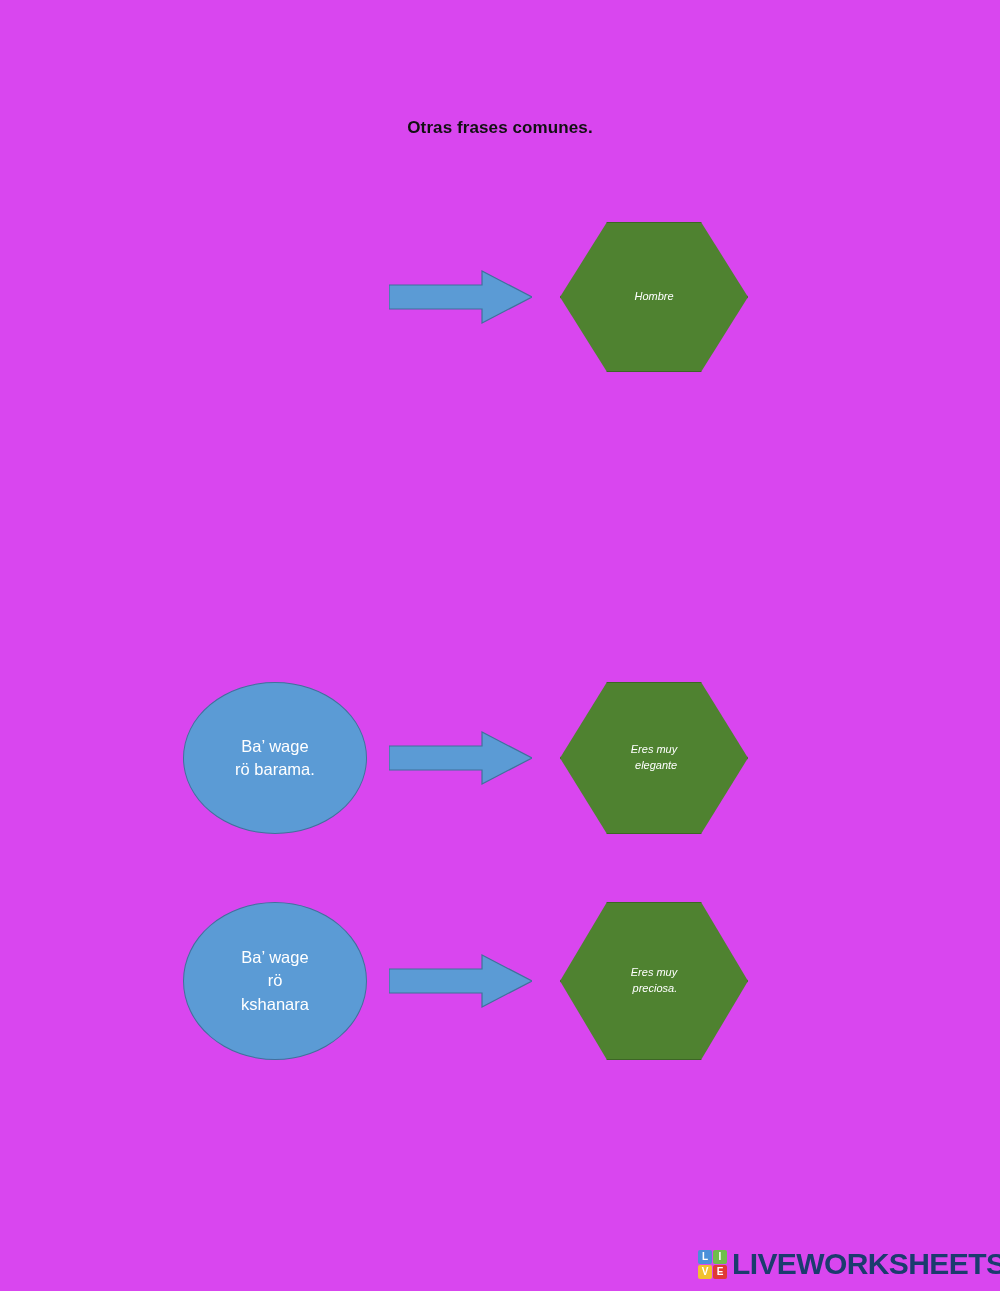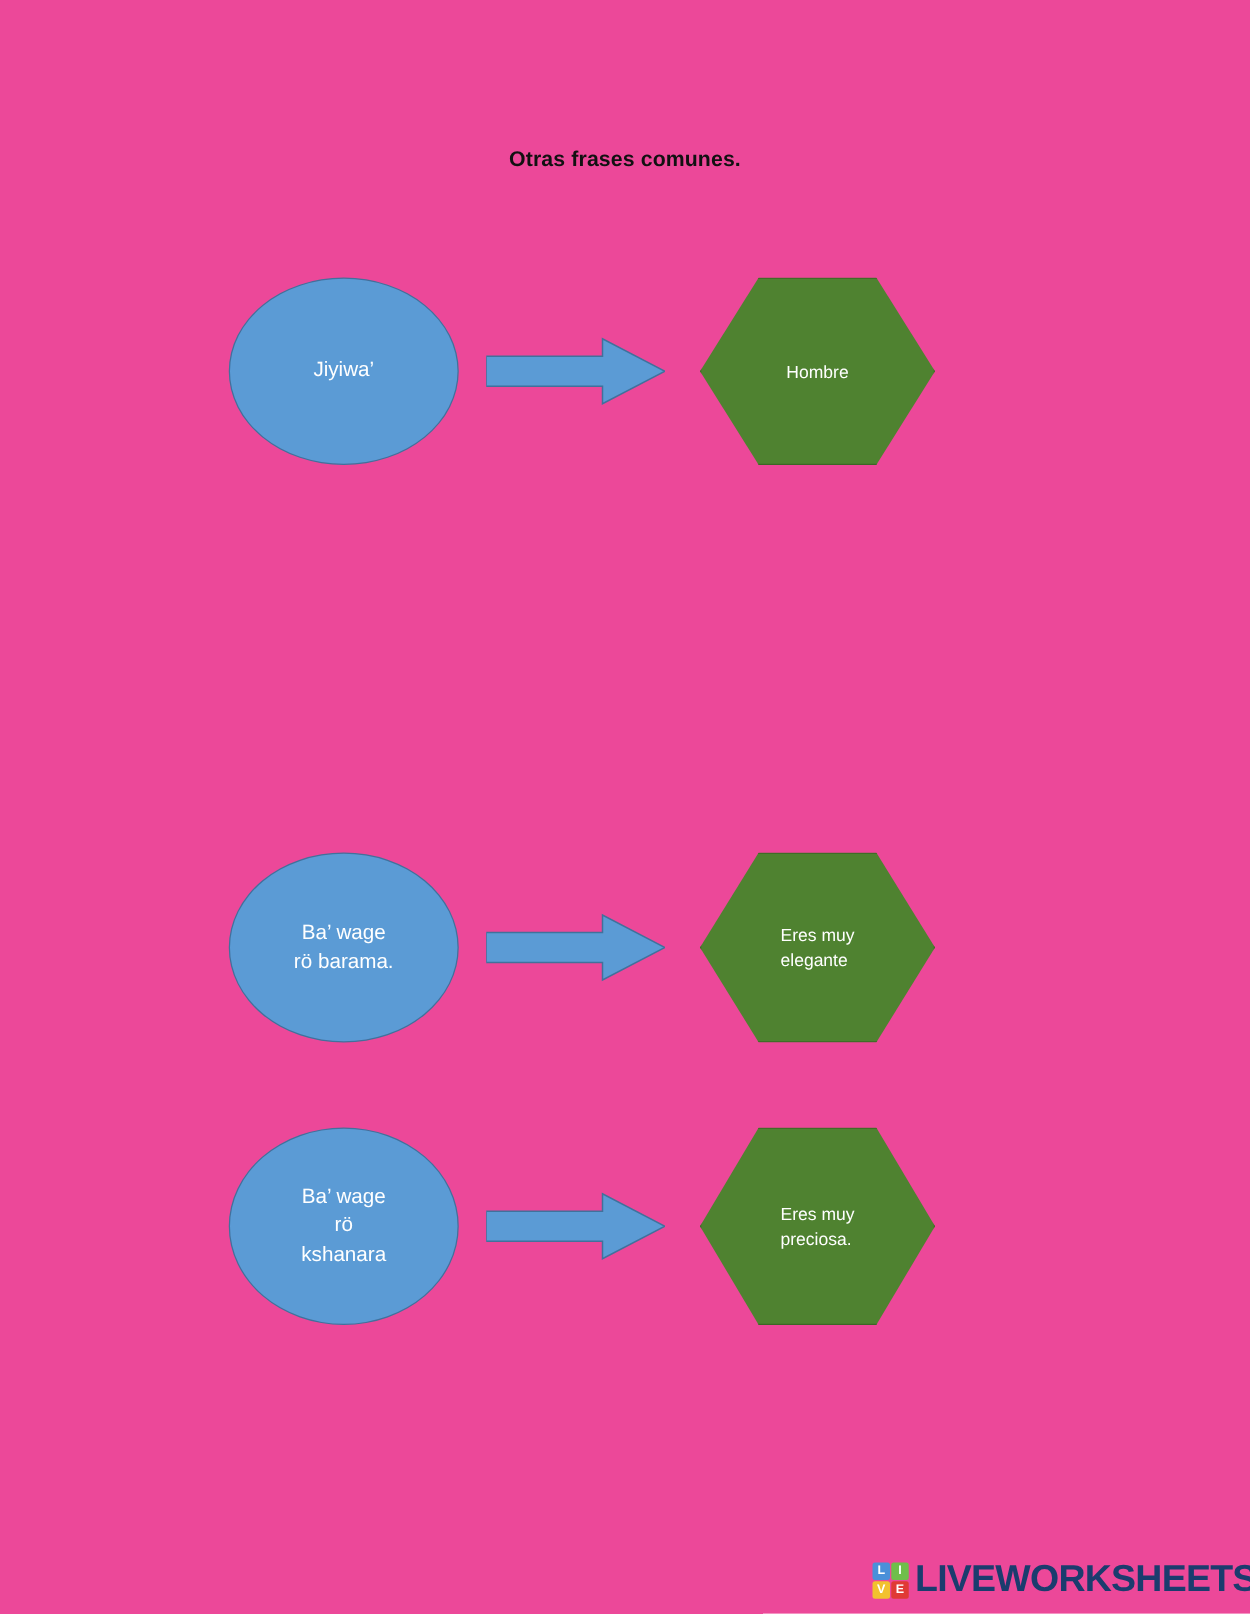--- a/index.html
+++ b/index.html
@@ -12,21 +12,21 @@
     height: 1291px;
     position: relative;
     overflow: hidden;
     font-family: "Liberation Sans", sans-serif;
     color: #000000;
   }
 
   .page {
     position: absolute;
     inset: 0;
-    background: #ec4899;
+    background: #d946ef;
     padding-left: 40px;
   }
 
   
   .worksheet-title {
     position: absolute;
     top: 118px;
     left: 0;
     width: 1000px;
     text-align: center;
@@ -105,27 +105,28 @@
     border: 1px solid #3D6626;
     box-sizing: border-box;
     clip-path: polygon(25% 0%, 75% 0%, 100% 50%, 75% 100%, 25% 100%, 0% 50%);
   }
   .meaning-hexagon .shape-text {
     position: absolute;
     inset: 0;
     display: flex;
     align-items: center;
     justify-content: center;
-    text-align: left;
+    text-align: right;
     color: #FFFFFF;
-    font-size: 14px;
+    font-size: 11px;
     line-height: 1.45;
     padding: 0 26px;
     box-sizing: border-box;
     white-space: pre-line;
+    font-style: italic;
   }
 
   
   .footer-logo {
     position: absolute;
     left: 698px;
     top: 1249px;
     display: flex;
     align-items: center;
     gap: 3px;
@@ -163,23 +164,20 @@
 </head>
 <body>
 
 <div class="page">
 
   <div class="worksheet-title">Otras frases comunes.</div>
 
   <div class="rows">
 
     <div class="pair-row r0">
-      <div class="term-ellipse">
-        <span class="shape-text">Jiyiwa’</span>
-      </div>
       <div class="flow-arrow">
         <svg viewBox="0 0 143 56" xmlns="http://www.w3.org/2000/svg">
           <polygon points="0,16 93,16 93,2 143,28 93,54 93,40 0,40" fill="#5B9BD5" stroke="#41719C" stroke-width="1.2"></polygon>
         </svg>
       </div>
       <div class="meaning-hexagon">
         <div class="hex-shape"></div>
         <span class="shape-text">Hombre</span>
       </div>
     </div>

